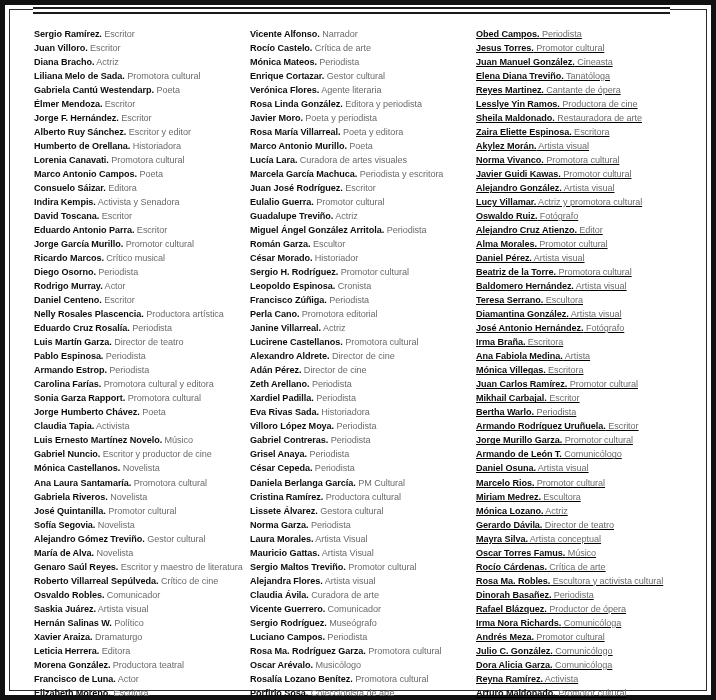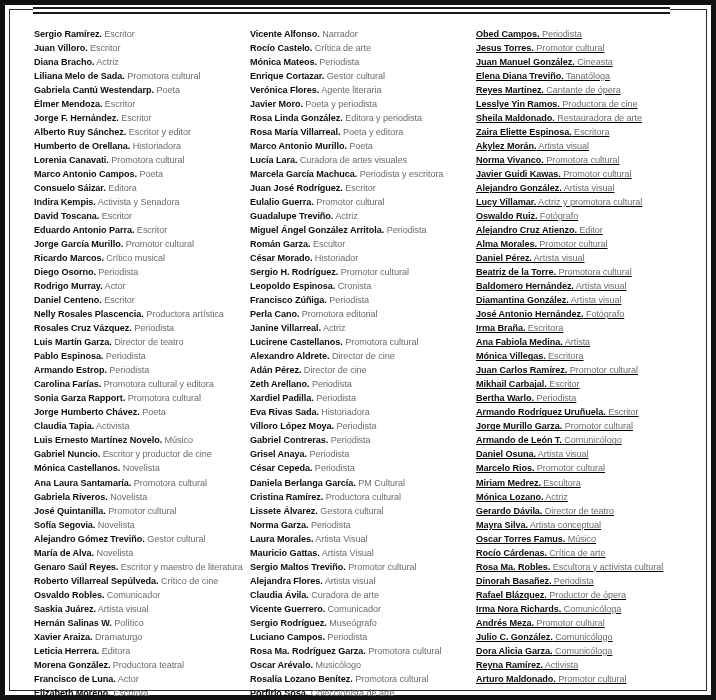--- a/index.html
+++ b/index.html
@@ -121,21 +121,21 @@
         <div class="entry"><span class="nm">Consuelo Sáizar.</span><span class="role"> Editora</span></div>
         <div class="entry"><span class="nm">Indira Kempis.</span><span class="role"> Activista y Senadora</span></div>
         <div class="entry"><span class="nm">David Toscana.</span><span class="role"> Escritor</span></div>
         <div class="entry"><span class="nm">Eduardo Antonio Parra.</span><span class="role"> Escritor</span></div>
         <div class="entry"><span class="nm">Jorge García Murillo.</span><span class="role"> Promotor cultural</span></div>
         <div class="entry"><span class="nm">Ricardo Marcos.</span><span class="role"> Crítico musical</span></div>
         <div class="entry"><span class="nm">Diego Osorno.</span><span class="role"> Periodista</span></div>
         <div class="entry"><span class="nm">Rodrigo Murray.</span><span class="role"> Actor</span></div>
         <div class="entry"><span class="nm">Daniel Centeno.</span><span class="role"> Escritor</span></div>
         <div class="entry"><span class="nm">Nelly Rosales Plascencia.</span><span class="role"> Productora artística</span></div>
-        <div class="entry"><span class="nm">Rosales Cruz Vázquez.</span><span class="role"> Periodista</span></div>
+        <div class="entry"><span class="nm">Eduardo Cruz Rosalía.</span><span class="role"> Periodista</span></div>
         <div class="entry"><span class="nm">Luis Martín Garza.</span><span class="role"> Director de teatro</span></div>
         <div class="entry"><span class="nm">Pablo Espinosa.</span><span class="role"> Periodista</span></div>
         <div class="entry"><span class="nm">Armando Estrop.</span><span class="role"> Periodista</span></div>
         <div class="entry"><span class="nm">Carolina Farías.</span><span class="role"> Promotora cultural y editora</span></div>
         <div class="entry"><span class="nm">Sonia Garza Rapport.</span><span class="role"> Promotora cultural</span></div>
         <div class="entry"><span class="nm">Jorge Humberto Chávez.</span><span class="role"> Poeta</span></div>
         <div class="entry"><span class="nm">Claudia Tapia.</span><span class="role"> Activista</span></div>
         <div class="entry"><span class="nm">Luis Ernesto Martínez Novelo.</span><span class="role"> Músico</span></div>
         <div class="entry"><span class="nm">Gabriel Nuncio.</span><span class="role"> Escritor y productor de cine</span></div>
         <div class="entry"><span class="nm">Mónica Castellanos.</span><span class="role"> Novelista</span></div>
@@ -156,22 +156,22 @@
         <div class="entry"><span class="nm">Francisco de Luna.</span><span class="role"> Actor</span></div>
         <div class="entry"><span class="nm">Elizabeth Moreno.</span><span class="role"> Escritora</span></div>
         <div class="entry"></div>
       </div>
     <div class="col col-2">
         <div class="entry"><span class="nm">Vicente Alfonso.</span><span class="role"> Narrador</span></div>
         <div class="entry"><span class="nm">Rocío Castelo.</span><span class="role"> Crítica de arte</span></div>
         <div class="entry"><span class="nm">Mónica Mateos.</span><span class="role"> Periodista</span></div>
         <div class="entry"><span class="nm">Enrique Cortazar.</span><span class="role"> Gestor cultural</span></div>
         <div class="entry"><span class="nm">Verónica Flores.</span><span class="role"> Agente literaria</span></div>
+        <div class="entry"><span class="nm">Rosa Linda González.</span><span class="role"> Editora y periodista</span></div>
         <div class="entry"><span class="nm">Javier Moro.</span><span class="role"> Poeta y periodista</span></div>
-        <div class="entry"><span class="nm">Rosa Linda González.</span><span class="role"> Editora y periodista</span></div>
         <div class="entry"><span class="nm">Rosa María Villarreal.</span><span class="role"> Poeta y editora</span></div>
         <div class="entry"><span class="nm">Marco Antonio Murillo.</span><span class="role"> Poeta</span></div>
         <div class="entry"><span class="nm">Lucía Lara.</span><span class="role"> Curadora de artes visuales</span></div>
         <div class="entry"><span class="nm">Marcela García Machuca.</span><span class="role"> Periodista y escritora</span></div>
         <div class="entry"><span class="nm">Juan José Rodríguez.</span><span class="role"> Escritor</span></div>
         <div class="entry"><span class="nm">Eulalio Guerra.</span><span class="role"> Promotor cultural</span></div>
         <div class="entry"><span class="nm">Guadalupe Treviño.</span><span class="role"> Actriz</span></div>
         <div class="entry"><span class="nm">Miguel Ángel González Arritola.</span><span class="role"> Periodista</span></div>
         <div class="entry"><span class="nm">Román Garza.</span><span class="role"> Escultor</span></div>
         <div class="entry"><span class="nm">César Morado.</span><span class="role"> Historiador</span></div>
@@ -221,20 +221,21 @@
         <div class="entry"><span class="nm">Norma Vivanco.</span><span class="role"> Promotora cultural</span></div>
         <div class="entry"><span class="nm">Javier Guidi Kawas.</span><span class="role"> Promotor cultural</span></div>
         <div class="entry"><span class="nm">Alejandro González.</span><span class="role"> Artista visual</span></div>
         <div class="entry"><span class="nm">Lucy Villamar.</span><span class="role"> Actriz y promotora cultural</span></div>
         <div class="entry"><span class="nm">Oswaldo Ruiz.</span><span class="role"> Fotógrafo</span></div>
         <div class="entry"><span class="nm">Alejandro Cruz Atienzo.</span><span class="role"> Editor</span></div>
         <div class="entry"><span class="nm">Alma Morales.</span><span class="role"> Promotor cultural</span></div>
         <div class="entry"><span class="nm">Daniel Pérez.</span><span class="role"> Artista visual</span></div>
         <div class="entry"><span class="nm">Beatriz de la Torre.</span><span class="role"> Promotora cultural</span></div>
         <div class="entry"><span class="nm">Baldomero Hernández.</span><span class="role"> Artista visual</span></div>
+        <div class="entry"><span class="nm">Teresa Serrano.</span><span class="role"> Escultora</span></div>
         <div class="entry"><span class="nm">Diamantina González.</span><span class="role"> Artista visual</span></div>
         <div class="entry"><span class="nm">José Antonio Hernández.</span><span class="role"> Fotógrafo</span></div>
         <div class="entry"><span class="nm">Irma Braña.</span><span class="role"> Escritora</span></div>
         <div class="entry"><span class="nm">Ana Fabiola Medina.</span><span class="role"> Artista</span></div>
         <div class="entry"><span class="nm">Mónica Villegas.</span><span class="role"> Escritora</span></div>
         <div class="entry"><span class="nm">Juan Carlos Ramírez.</span><span class="role"> Promotor cultural</span></div>
         <div class="entry"><span class="nm">Mikhail Carbajal.</span><span class="role"> Escritor</span></div>
         <div class="entry"><span class="nm">Bertha Warlo.</span><span class="role"> Periodista</span></div>
         <div class="entry"><span class="nm">Armando Rodríguez Uruñuela.</span><span class="role"> Escritor</span></div>
         <div class="entry"><span class="nm">Jorge Murillo Garza.</span><span class="role"> Promotor cultural</span></div>

